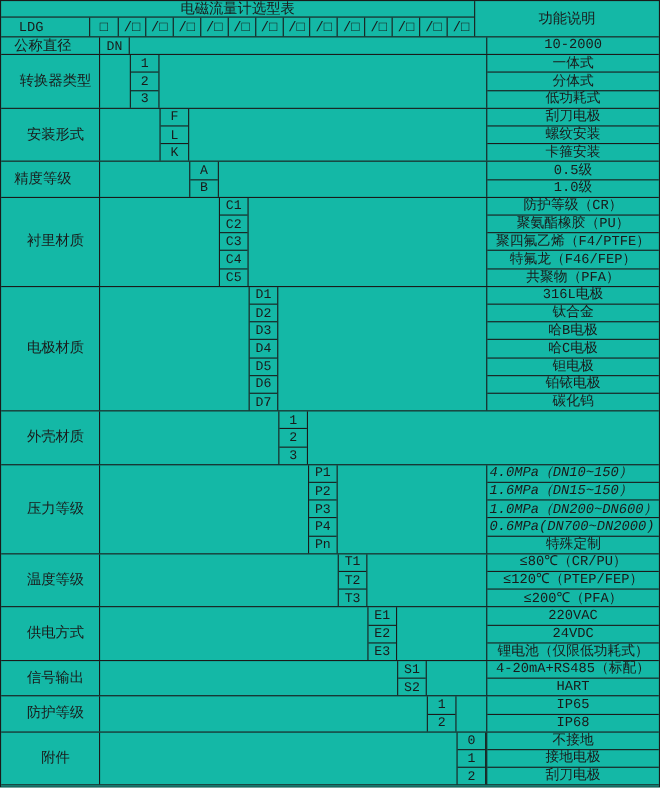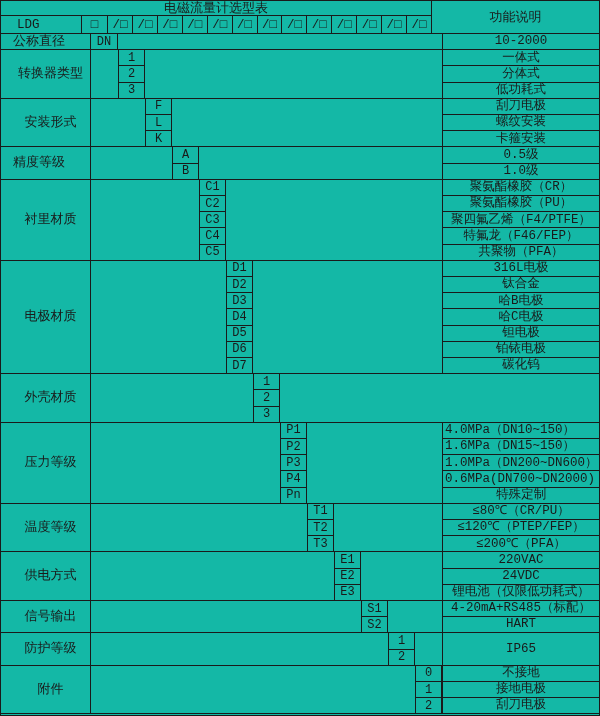--- a/index.html
+++ b/index.html
@@ -28,21 +28,21 @@
   .codezone{width:351px;flex:none;display:flex;}
   .sp{flex:none;}
   .fill{flex:1;}
   .codes{width:27px;flex:none;border-left:1px solid #1a1a1a;border-right:1px solid #1a1a1a;display:flex;flex-direction:column;font-size:12px;}
   .codes.nol{border-left:none;}
   .code{flex:1;display:flex;align-items:center;justify-content:center;line-height:1;}
   .code + .code{border-top:1px solid #1a1a1a;}
   .descs{flex:1;border-left:1px solid #1a1a1a;display:flex;flex-direction:column;font-size:12.5px;}
   .desc{flex:1;display:flex;align-items:center;justify-content:center;padding:0 2px;line-height:1;white-space:nowrap;}
   .desc + .desc{border-top:1px solid #1a1a1a;}
-  .desc.al{justify-content:flex-start;}
+  .desc.al{justify-content:flex-start;font-style:italic;}
 </style>
 </head>
 <body>
 
 <div class="tbl">
 
   <div class="hdr">
     <div class="hdr-left">
       <div class="titlerow">电磁流量计选型表</div>
       <div class="ldgrow">
@@ -140,21 +140,21 @@
       <div class="codes">
         <div class="code">C1</div>
         <div class="code">C2</div>
         <div class="code">C3</div>
         <div class="code">C4</div>
         <div class="code">C5</div>
       </div>
       <div class="sp fill"></div>
     </div>
     <div class="descs">
-      <div class="desc">聚氨酯橡胶（CR）</div>
+      <div class="desc">防护等级（CR）</div>
       <div class="desc">聚氨酯橡胶（PU）</div>
       <div class="desc">聚四氟乙烯（F4/PTFE）</div>
       <div class="desc">特氟龙（F46/FEP）</div>
       <div class="desc">共聚物（PFA）</div>
     </div>
   </div>
 
   <div class="grp" style="height:113.4px">
     <div class="cat">电极材质</div>
     <div class="codezone">
@@ -273,20 +273,21 @@
     <div class="codezone">
       <div class="sp" style="width:297px"></div>
       <div class="codes">
         <div class="code">1</div>
         <div class="code">2</div>
       </div>
       <div class="sp fill"></div>
     </div>
     <div class="descs">
       <div class="desc">IP65</div>
+      <div class="desc">IP68</div>
     </div>
   </div>
 
   <div class="grp" style="height:48.6px">
     <div class="cat">附件</div>
     <div class="codezone">
       <div class="sp" style="width:324px"></div>
       <div class="codes">
         <div class="code">0</div>
         <div class="code">1</div>

